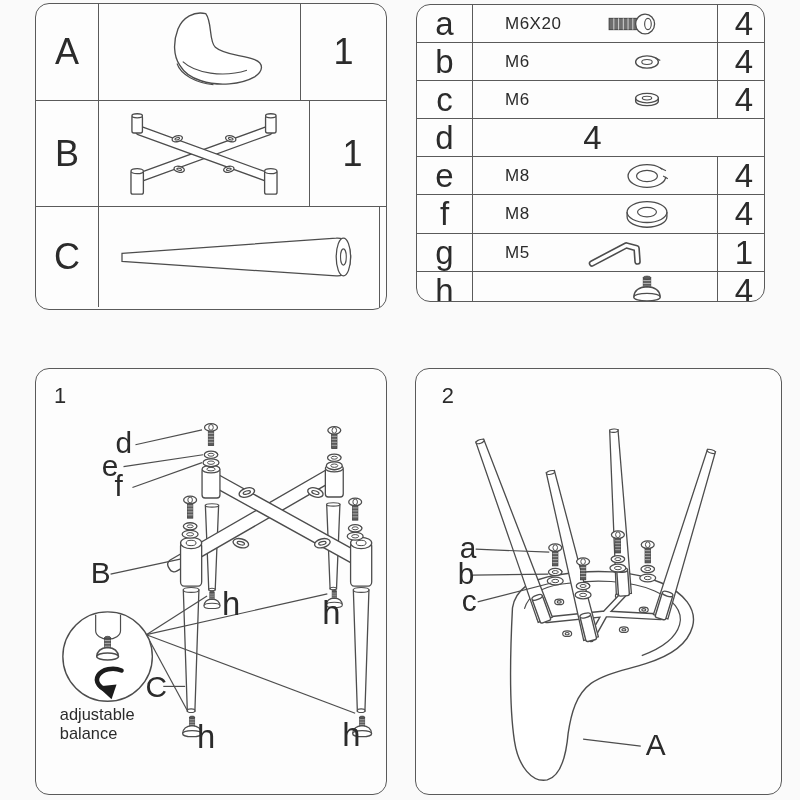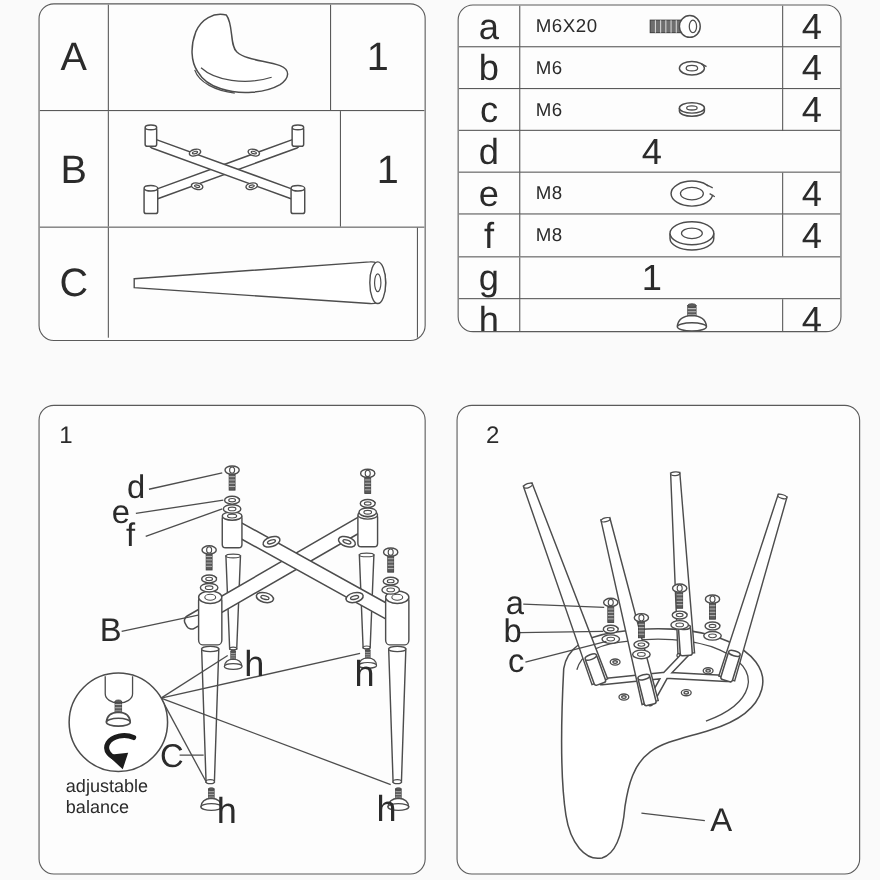--- a/index.html
+++ b/index.html
@@ -20,21 +20,21 @@
   .p-id,.p-icon{border-right:1.5px solid #5a5a5a;}
   .p-id,.p-qty{display:flex;align-items:center;justify-content:center;font-size:36px;}
   .p-icon{display:flex;align-items:center;justify-content:center;}
 
   
   .h-row{display:grid;grid-template-columns:56px 1fr 52px;border-bottom:1.5px solid #5a5a5a;height:37.1px;}
   .h-row:last-child{border-bottom:none;}
   .h-id,.h-spec{border-right:1.5px solid #5a5a5a;}
   .h-id,.h-qty{display:flex;align-items:center;justify-content:center;font-size:33px;}
   .h-spec{display:flex;align-items:center;}
-  .h-spec .spec{font-size:17px;margin-left:14px;width:72px;letter-spacing:.5px;}
+  .h-spec .spec{font-size:17px;margin-left:32px;width:72px;letter-spacing:.5px;}
   .hwicon{flex:0 0 auto;}
 
   .fig{width:100%;height:100%;display:block;}
   .fig text{font-family:"Liberation Sans", sans-serif;fill:#2b2b2b;stroke:none;}
   .stepnum{font-size:22px;}
   .lbl{font-size:30px;}
   .lblh{font-size:33px;}
   .note{font-size:16.5px;}
   .wfill{fill:#ffffff;stroke:#4d4d4d;stroke-width:1.4;}
   .nofill{fill:none;stroke:#4d4d4d;stroke-width:1.2;}
@@ -227,20 +227,27 @@
           <path class="wfill" d="M49 17 v5 a21 11 0 0 0 42 0 v-5"></path>
           <ellipse class="wfill" cx="70" cy="17" rx="21" ry="11"></ellipse>
           <ellipse class="nofill" cx="70" cy="17" rx="10" ry="5"></ellipse>
         </svg>
       </div>
       <div class="h-qty">4</div>
     </div>
 
     <div class="h-row">
       <div class="h-id">g</div>
+      <div class="h-spec">
+        <span class="spec">M5</span>
+        <svg class="hwicon" width="140" height="36" viewBox="0 0 140 38">
+          <path d="M12 30 L48 11 L59 14 L60 28" fill="none" stroke="#4d4d4d" stroke-width="7" stroke-linecap="round" stroke-linejoin="round"></path>
+          <path d="M12 30 L48 11 L59 14 L60 28" fill="none" stroke="#ffffff" stroke-width="3.6" stroke-linecap="round" stroke-linejoin="round"></path>
+        </svg>
+      </div>
       <div class="h-qty">1</div>
     </div>
 
     <div class="h-row">
       <div class="h-id">h</div>
       <div class="h-spec">
         <span class="spec"></span>
         <svg class="hwicon" width="140" height="36" viewBox="0 0 140 38">
           <rect x="66" y="5" width="8" height="11" fill="#5c5c5c" stroke="#3f3f3f" stroke-width="0.8"></rect>
           <path d="M66 8 H74 M66 11 H74 M66 14 H74" stroke="#bbbbbb" stroke-width="1" fill="none"></path>

